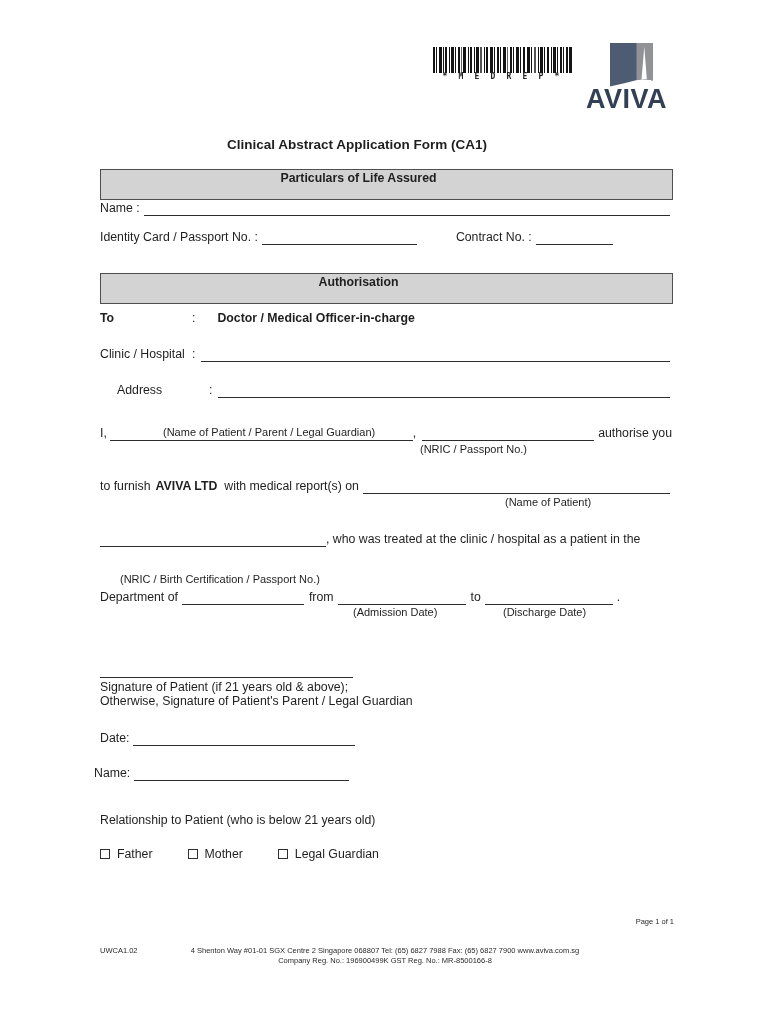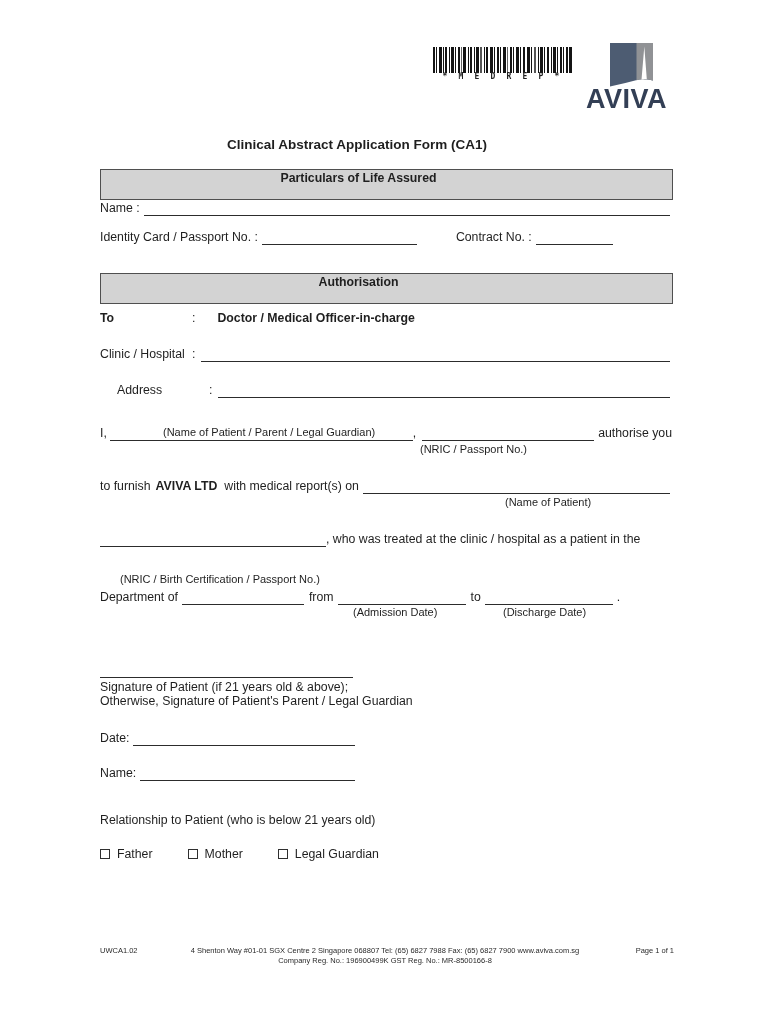--- a/index.html
+++ b/index.html
@@ -174,21 +174,21 @@
   <div class="abs" style="left:100px;top:680px;font-size:12.3px;line-height:14px;">
     <div>Signature of Patient (if 21 years old &amp; above);</div>
     <div>Otherwise, Signature of Patient's Parent / Legal Guardian</div>
   </div>
 
   <div class="row" style="top:731px;left:100px;width:255px;">
     <span>Date:</span>
     <span class="line flex1" style="margin-left:4px;"></span>
   </div>
 
-  <div class="row" style="top:766px;left:100px;width:255px;">
+  <div class="row" style="top:766px;left:94px;width:255px;">
     <span>Name:</span>
     <span class="line flex1" style="margin-left:4px;"></span>
   </div>
 
   <div class="abs" style="left:100px;top:813px;font-size:12.3px;">Relationship to Patient (who is below 21 years old)</div>
 
   <div class="abs" style="left:100px;top:847px;display:flex;font-size:12.3px;">
     <span class="cbitem">
       <span class="cbox"></span>
       <span>Father</span>
@@ -201,15 +201,15 @@
       <span class="cbox"></span>
       <span>Legal Guardian</span>
     </span>
   </div>
 
   <div class="abs footer" style="left:100px;top:946px;">UWCA1.02</div>
   <div class="footer-center footer">
     <div>4 Shenton Way #01-01 SGX Centre 2 Singapore 068807  Tel: (65) 6827 7988  Fax: (65) 6827 7900  www.aviva.com.sg</div>
     <div>Company Reg. No.: 196900499K  GST Reg. No.: MR-8500166-8</div>
   </div>
-  <div class="abs footer" style="right:96px;top:946px;">Page 1 of 1</div>
+  <div class="abs footer" style="right:96px;top:917px;">Page 1 of 1</div>
 
 </div>
 
 </body></html>

